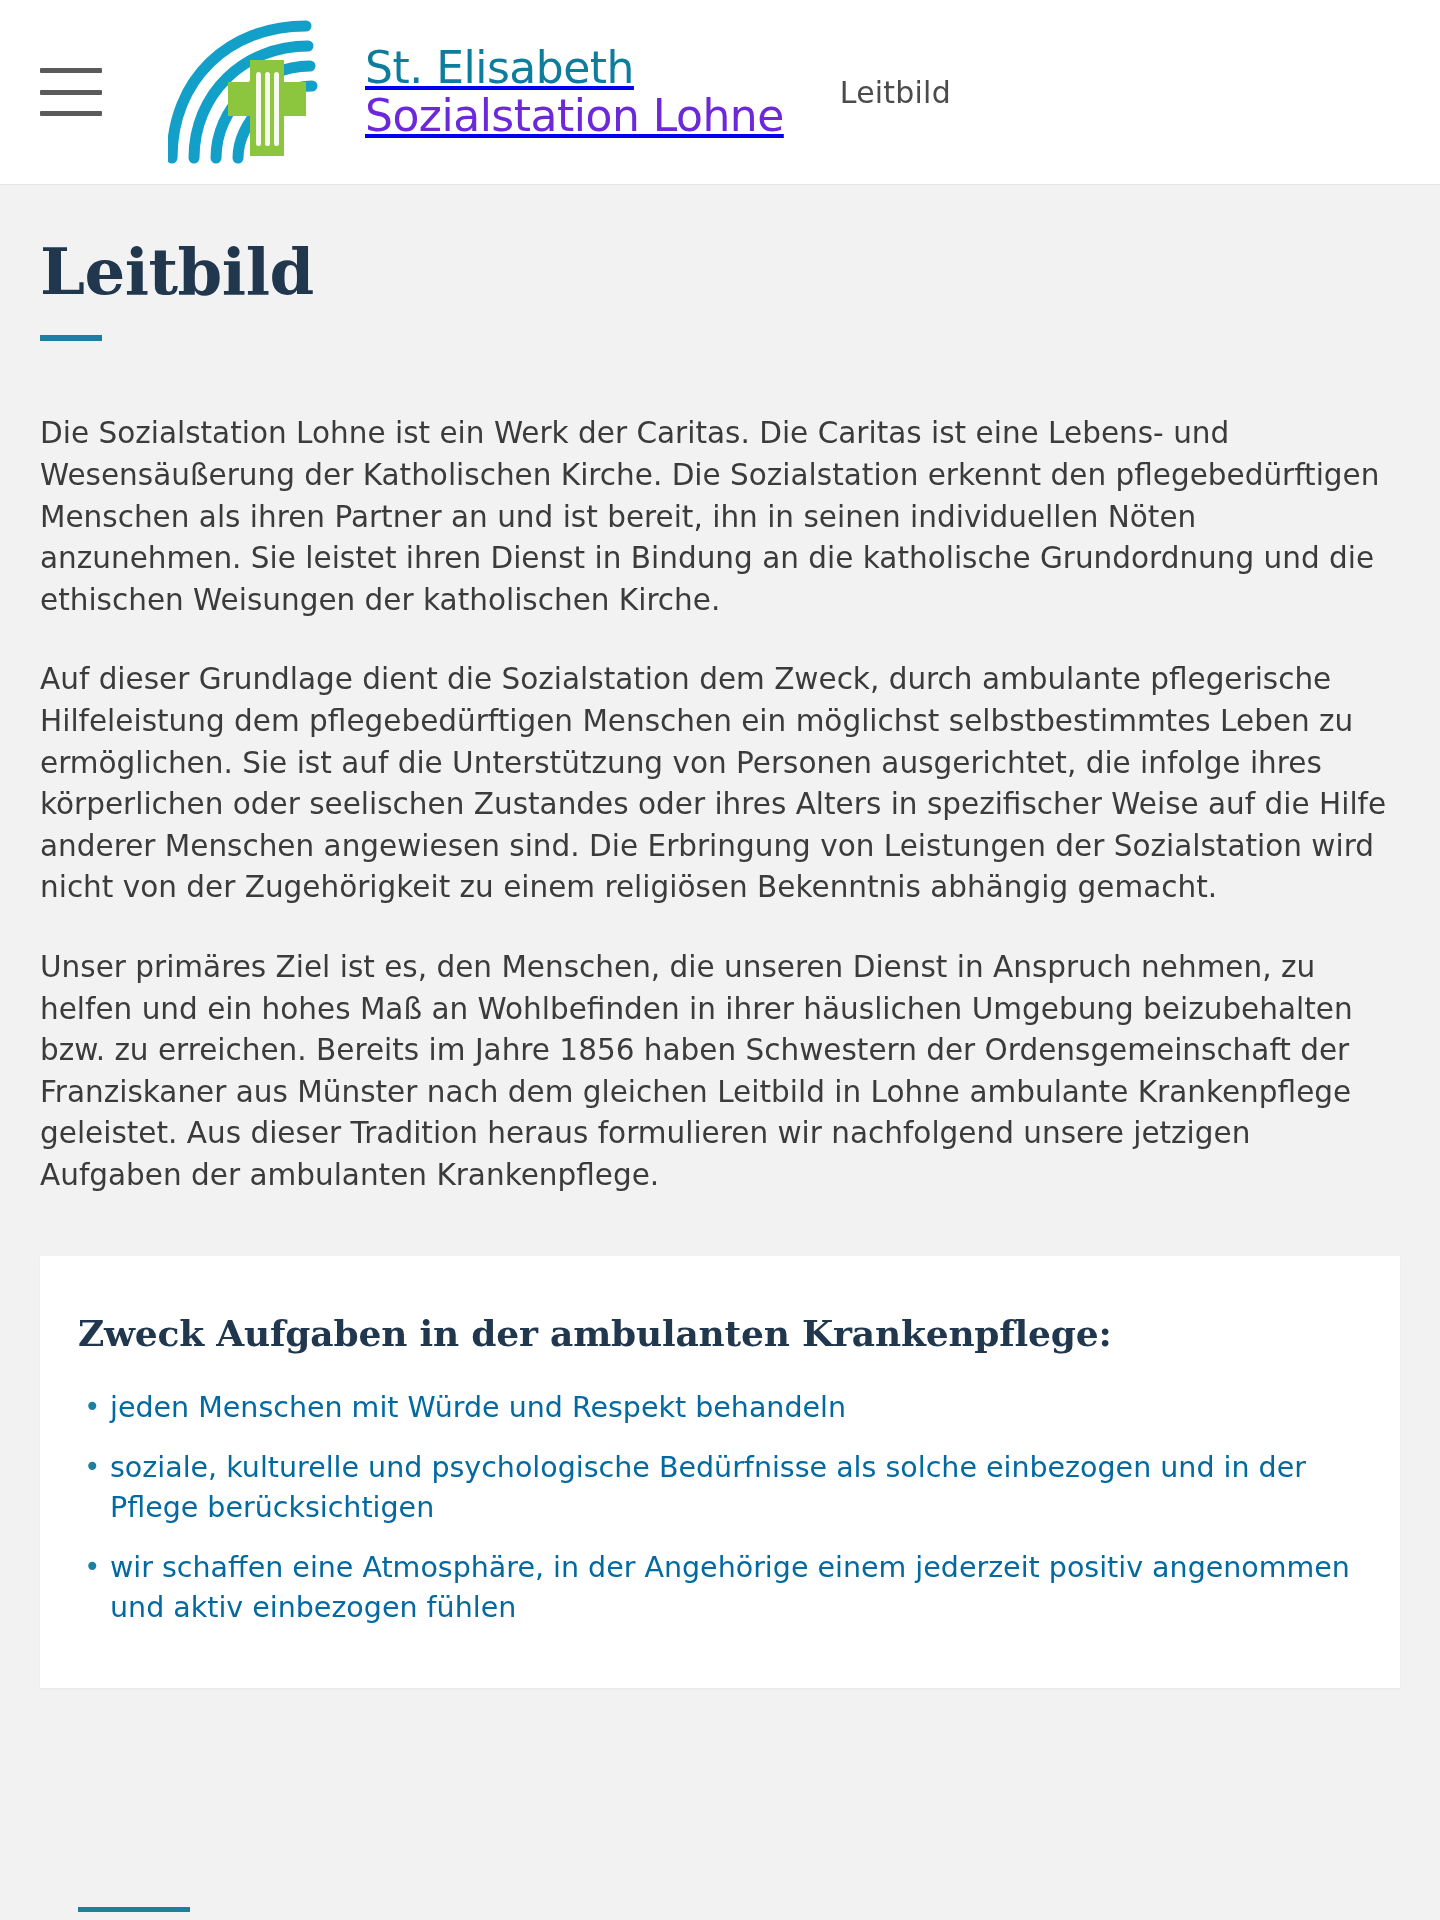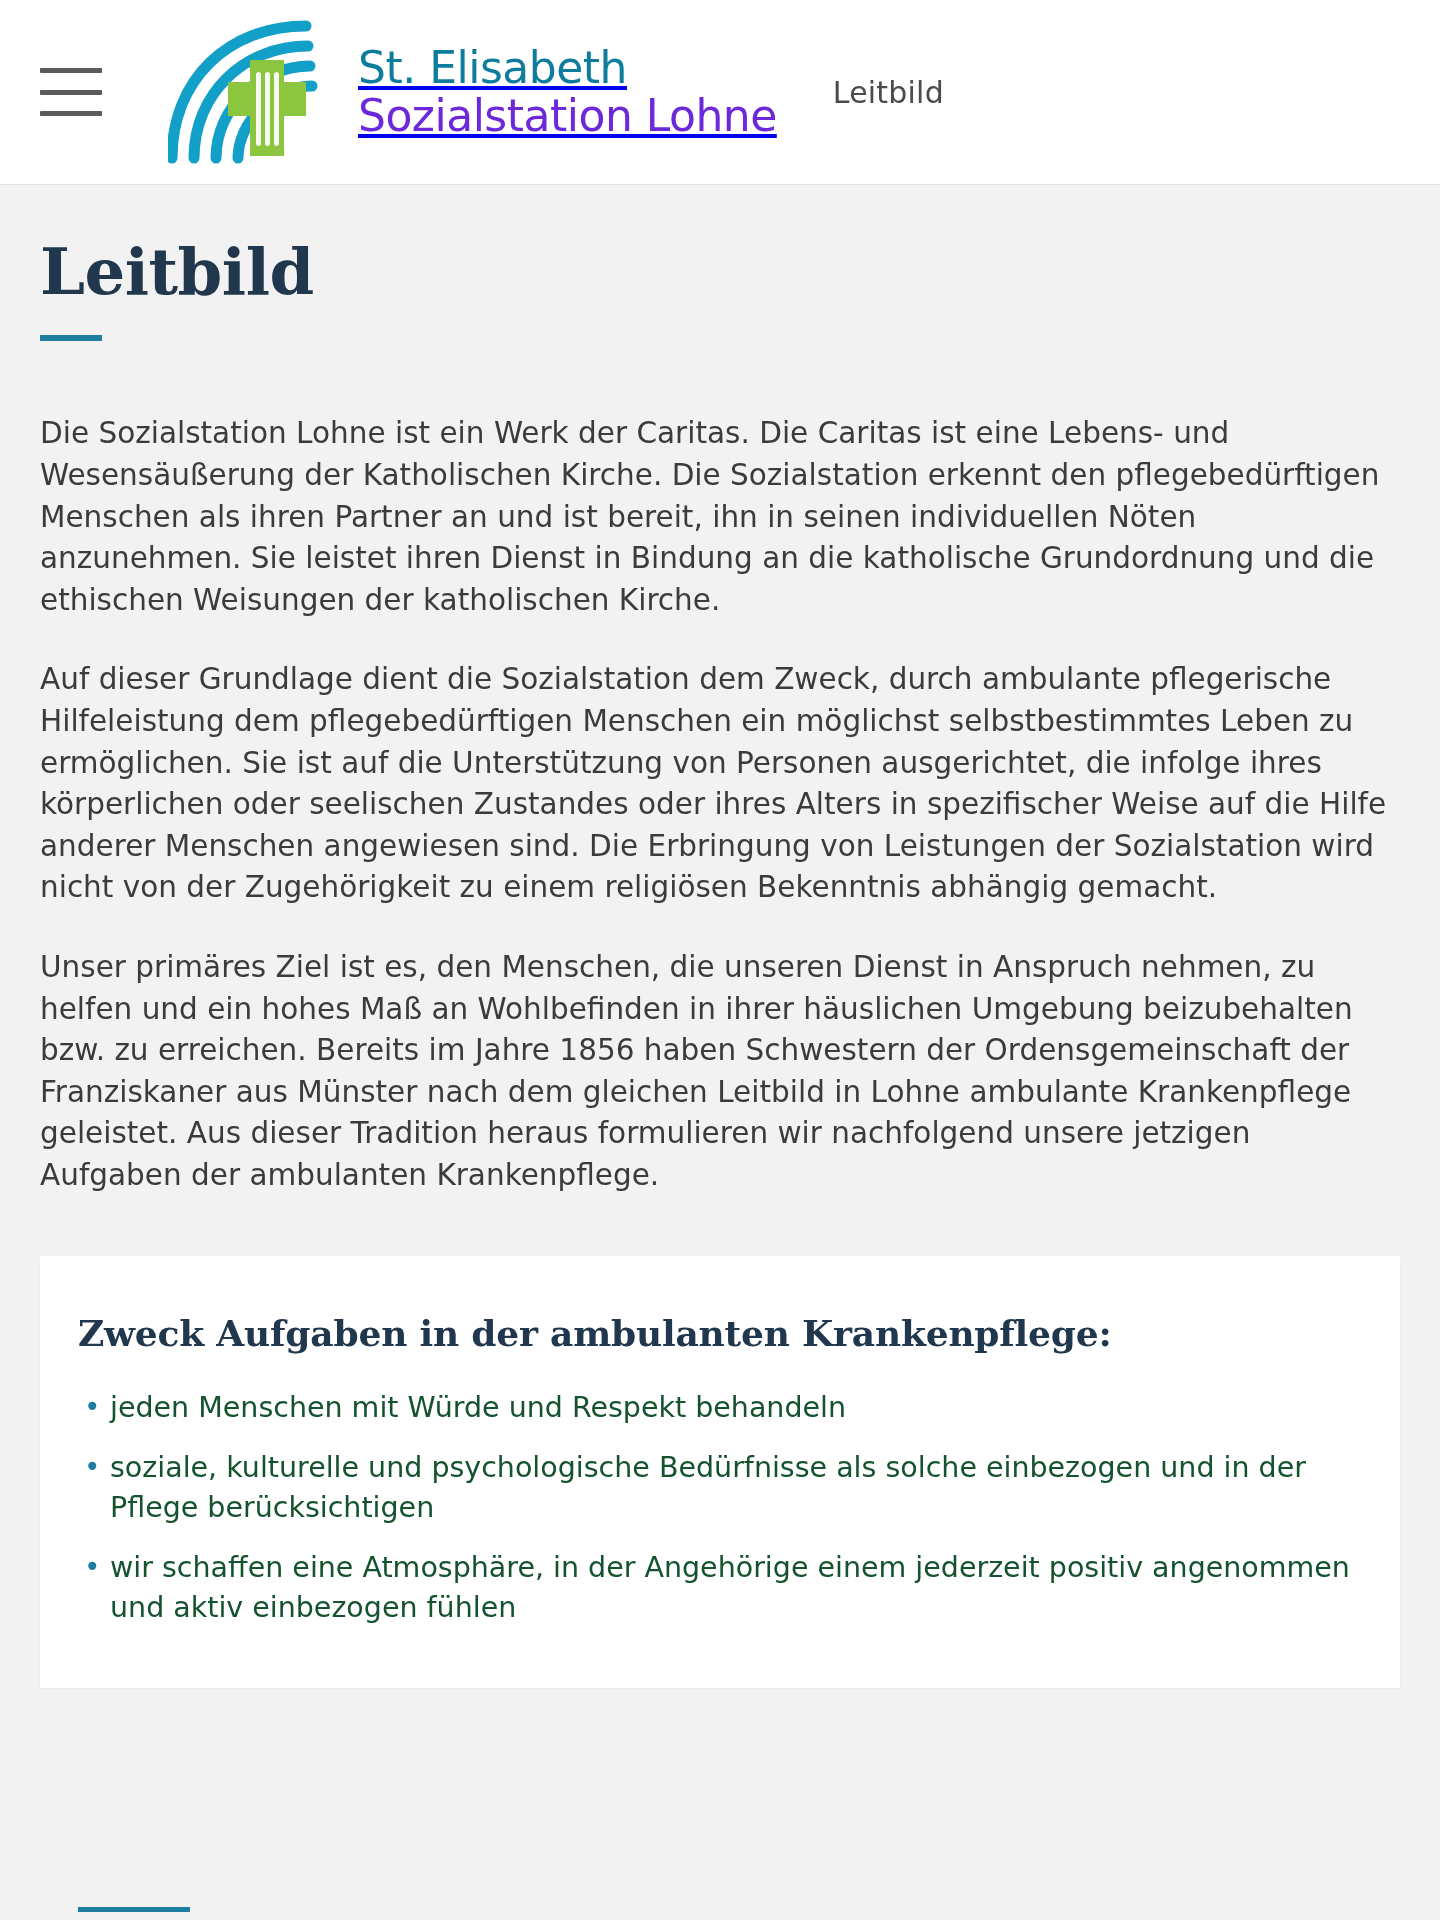--- a/index.html
+++ b/index.html
@@ -36,21 +36,21 @@
     display: block;
     height: 5px;
     width: 100%;
     background: #5b5b5b;
     border-radius: 1px;
   }
 
   .logo-wrap {
     display: flex;
     align-items: center;
-    gap: 10px;
+    gap: 17px;
   }
   .logo-mark {
     width: 180px;
     height: 145px;
     position: relative;
     flex: none;
   }
   .logo-text {
     display: flex;
     flex-direction: column;
@@ -119,21 +119,21 @@
   ul.task-list {
     list-style: none;
     margin: 0;
     padding: 0;
   }
   ul.task-list li {
     position: relative;
     padding-left: 32px;
     font-size: 28.5px;
     line-height: 1.4;
-    color: #14532d;
+    color: #0369a1;
     margin-bottom: 20px;
   }
   ul.task-list li::before {
     content: "•";
     position: absolute;
     left: 6px;
     top: -1px;
     color: #1c7fa0;
     font-size: 28px;
     line-height: 1.4;

